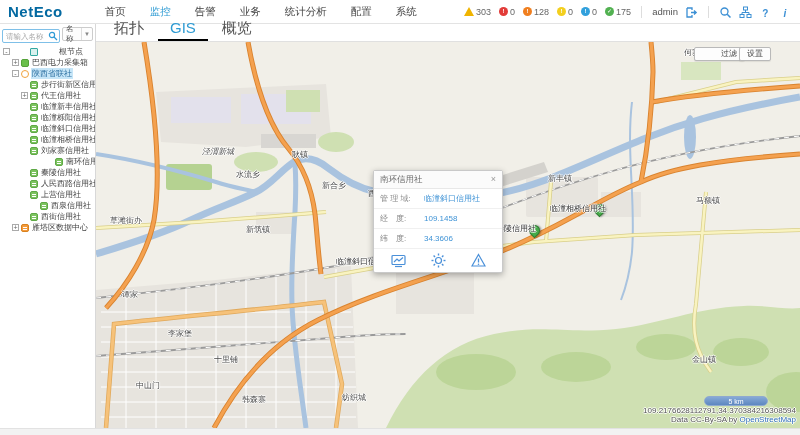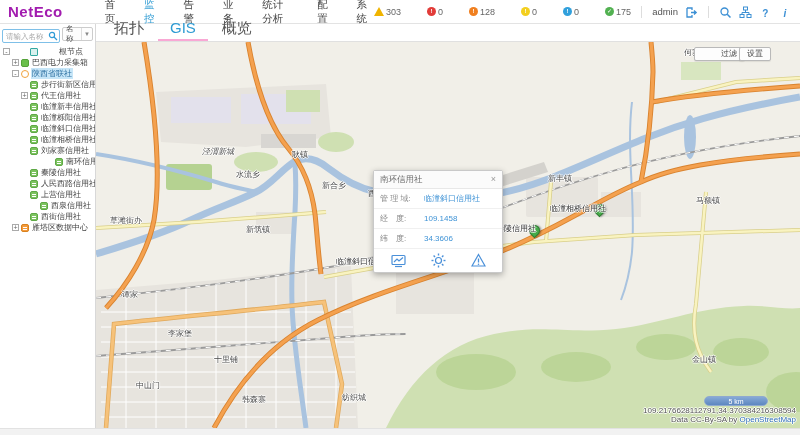--- a/index.html
+++ b/index.html
@@ -1,21 +1,21 @@
 <!DOCTYPE html>
 <html><head>
 <meta charset="utf-8">
 <style>
   * { margin:0; padding:0; box-sizing:border-box; }
   html,body { width:800px; height:435px; overflow:hidden; background:#fff;
     font-family:"Liberation Sans","DejaVu Sans",sans-serif; }
 
   
   .topbar { height:24px; display:flex; align-items:center; border-bottom:1px solid #e3e3e3; background:#fff; padding:0 8px; }
-  .logo { font-size:15px; font-weight:bold; color:#a21caf; letter-spacing:.5px; margin-right:40px; }
+  .logo { font-size:15px; font-weight:bold; color:#0369a1; letter-spacing:.5px; margin-right:40px; }
   .nav { display:flex; align-items:center; gap:20px; }
   .nav-item { font-size:10.5px; color:#444; cursor:pointer; padding:4px 2px; }
   .nav-item.active { color:#2e9bd3; }
   .top-right { margin-left:auto; display:flex; align-items:center; gap:7px; }
   .alarm { display:flex; align-items:center; gap:2px; font-size:9px; color:#666; cursor:pointer; }
   .al-circ { width:9px; height:9px; border-radius:50%; color:#fff; font-size:6px; line-height:9px; text-align:center; font-weight:bold; }
   .al-tri { width:0; height:0; border-left:5px solid transparent; border-right:5px solid transparent; border-bottom:9px solid #f0b400; }
   .tb-div { width:1px; height:12px; background:#ddd; margin:0 3px; }
   .user { font-size:9.5px; color:#555; cursor:pointer; }
   .tb-ico { width:13px; height:13px; display:inline-block; cursor:pointer; }
@@ -43,21 +43,21 @@
   .ico-green-cab { background:#6abf4b; border:1px solid #54a238; }
   .ico-org { background:#fff; border:1.5px solid #f0a23c; border-radius:50%; }
   .ico-site { background:#7cc35f; border:1px solid #5fa946; }
   .ico-site::after, .ico-dc::after { content:""; position:absolute; left:1px; right:1px; top:2px; height:1px; background:#fff; box-shadow:0 2px 0 #fff; }
   .ico-dc { background:#f49b3c; border:1px solid #d9821f; }
   .t-label { padding:0 1px; }
 
   .main { flex:1; display:flex; flex-direction:column; }
   .tabbar { height:18px; display:flex; align-items:flex-end; border-bottom:1px solid #e0e0e0; background:#fff; padding-left:6px; gap:2px; }
   .tab { font-size:15px; color:#555; padding:18px 12px 3px; cursor:pointer; }
-  .tab.active { color:#2e9bd3; border-bottom:2px solid #f9a8d4;text-align:center; }
+  .tab.active { color:#2e9bd3; border-bottom:2px solid #000000;text-align:center; }
 
   
   .map { flex:1; position:relative; overflow:hidden; background:#f1efe8; }
   .map svg.base { position:absolute; left:0; top:0; }
   .map-label { position:absolute; font-size:8px; color:#4a4a4a; white-space:nowrap;
     text-shadow:1px 0 0 #fff,-1px 0 0 #fff,0 1px 0 #fff,0 -1px 0 #fff; pointer-events:none; }
   .pin { position:absolute; width:11px; height:11px; background:#46ab4a; border:1px solid #2e7d32;
     border-radius:50% 50% 50% 0; transform:rotate(-45deg); box-shadow:1px 1px 2px rgba(0,0,0,.35); cursor:pointer; }
   .pin::after { content:""; position:absolute; left:3px; top:3px; width:3px; height:3px; border-radius:50%; background:#bfe6c0; }
   .pin-label { position:absolute; font-size:8px; color:#333; white-space:nowrap;
@@ -94,21 +94,21 @@
   <div class="nav">
       <div class="nav-item">首页</div>
       <div class="nav-item active">监控</div>
       <div class="nav-item">告警</div>
       <div class="nav-item">业务</div>
       <div class="nav-item">统计分析</div>
       <div class="nav-item">配置</div>
       <div class="nav-item">系统</div>
     </div>
   <div class="top-right">
-    <span id="alarm-counters" style="display:flex;gap:26px;align-items:center;">
+    <span id="alarm-counters" style="display:flex;gap:8px;align-items:center;">
         <span class="alarm">
           <span class="al-tri" style="border-bottom-color: rgb(240, 180, 0);"></span>
           <span>303</span>
         </span>
         <span class="alarm">
           <span class="al-circ" style="background: rgb(226, 60, 57);">!</span>
           <span>0</span>
         </span>
         <span class="alarm">
           <span class="al-circ" style="background: rgb(240, 127, 31);">!</span>

